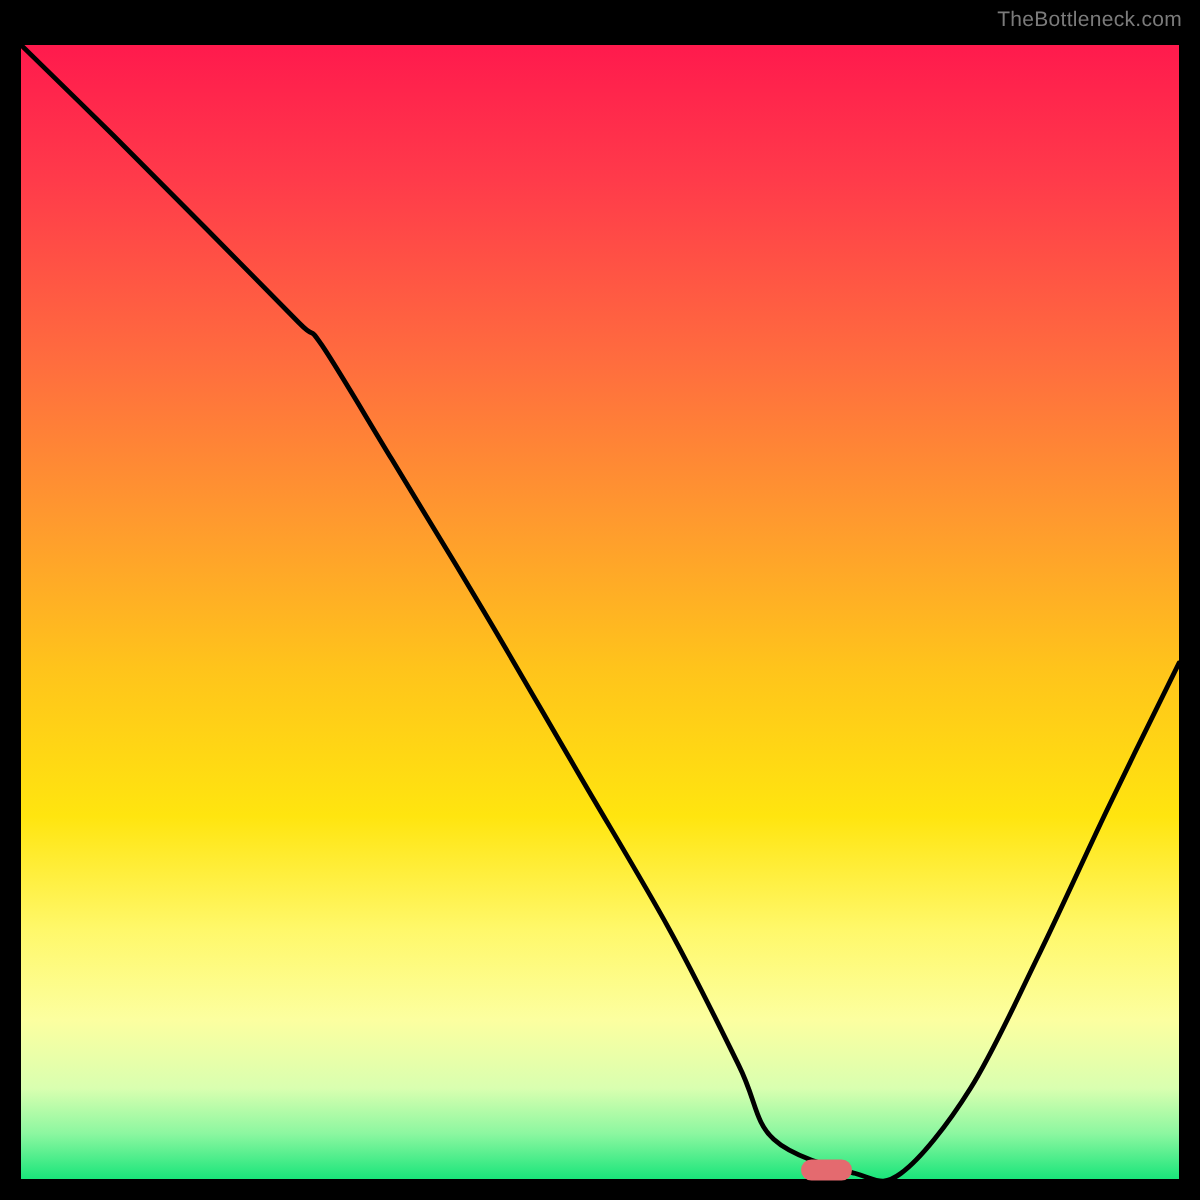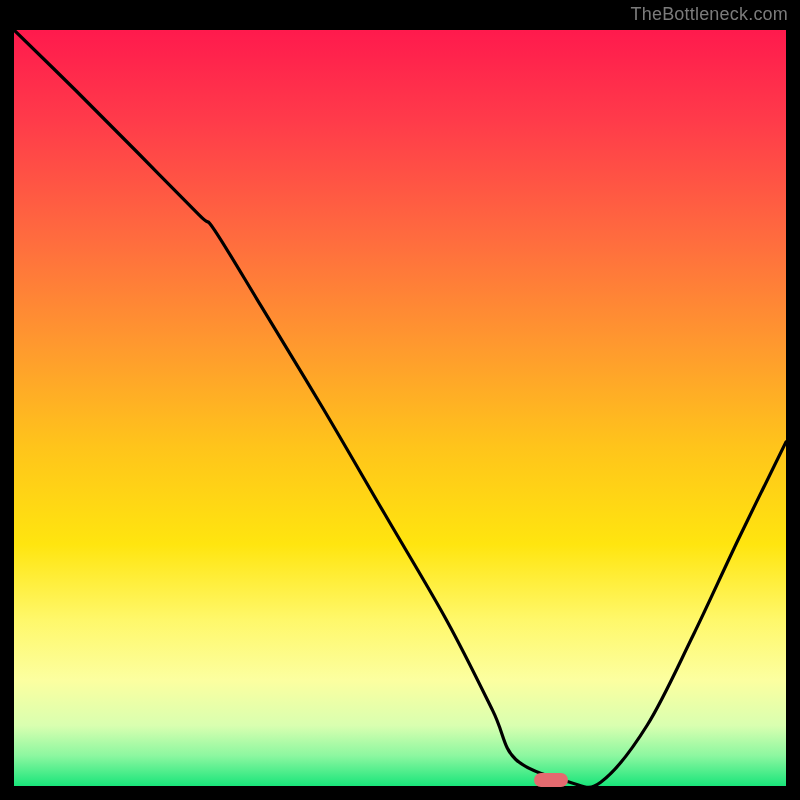--- a/index.html
+++ b/index.html
@@ -51,21 +51,21 @@
     height: 14px;
     border-radius: 7px;
     background: #e46a6f;
     transform: translate(-50%, -50%);
   }
   .watermark {
     position: absolute;
     top: 4px;
     right: 12px;
     font-family: Arial, Helvetica, sans-serif;
-    font-size: 18px;
+    font-size: 14px;
     color: #7b7b7b;
     letter-spacing: 0.2px;
   }
 </style>
 </head>
 <body>
 
 <div class="watermark">TheBottleneck.com</div>
 
 <div class="frame">

